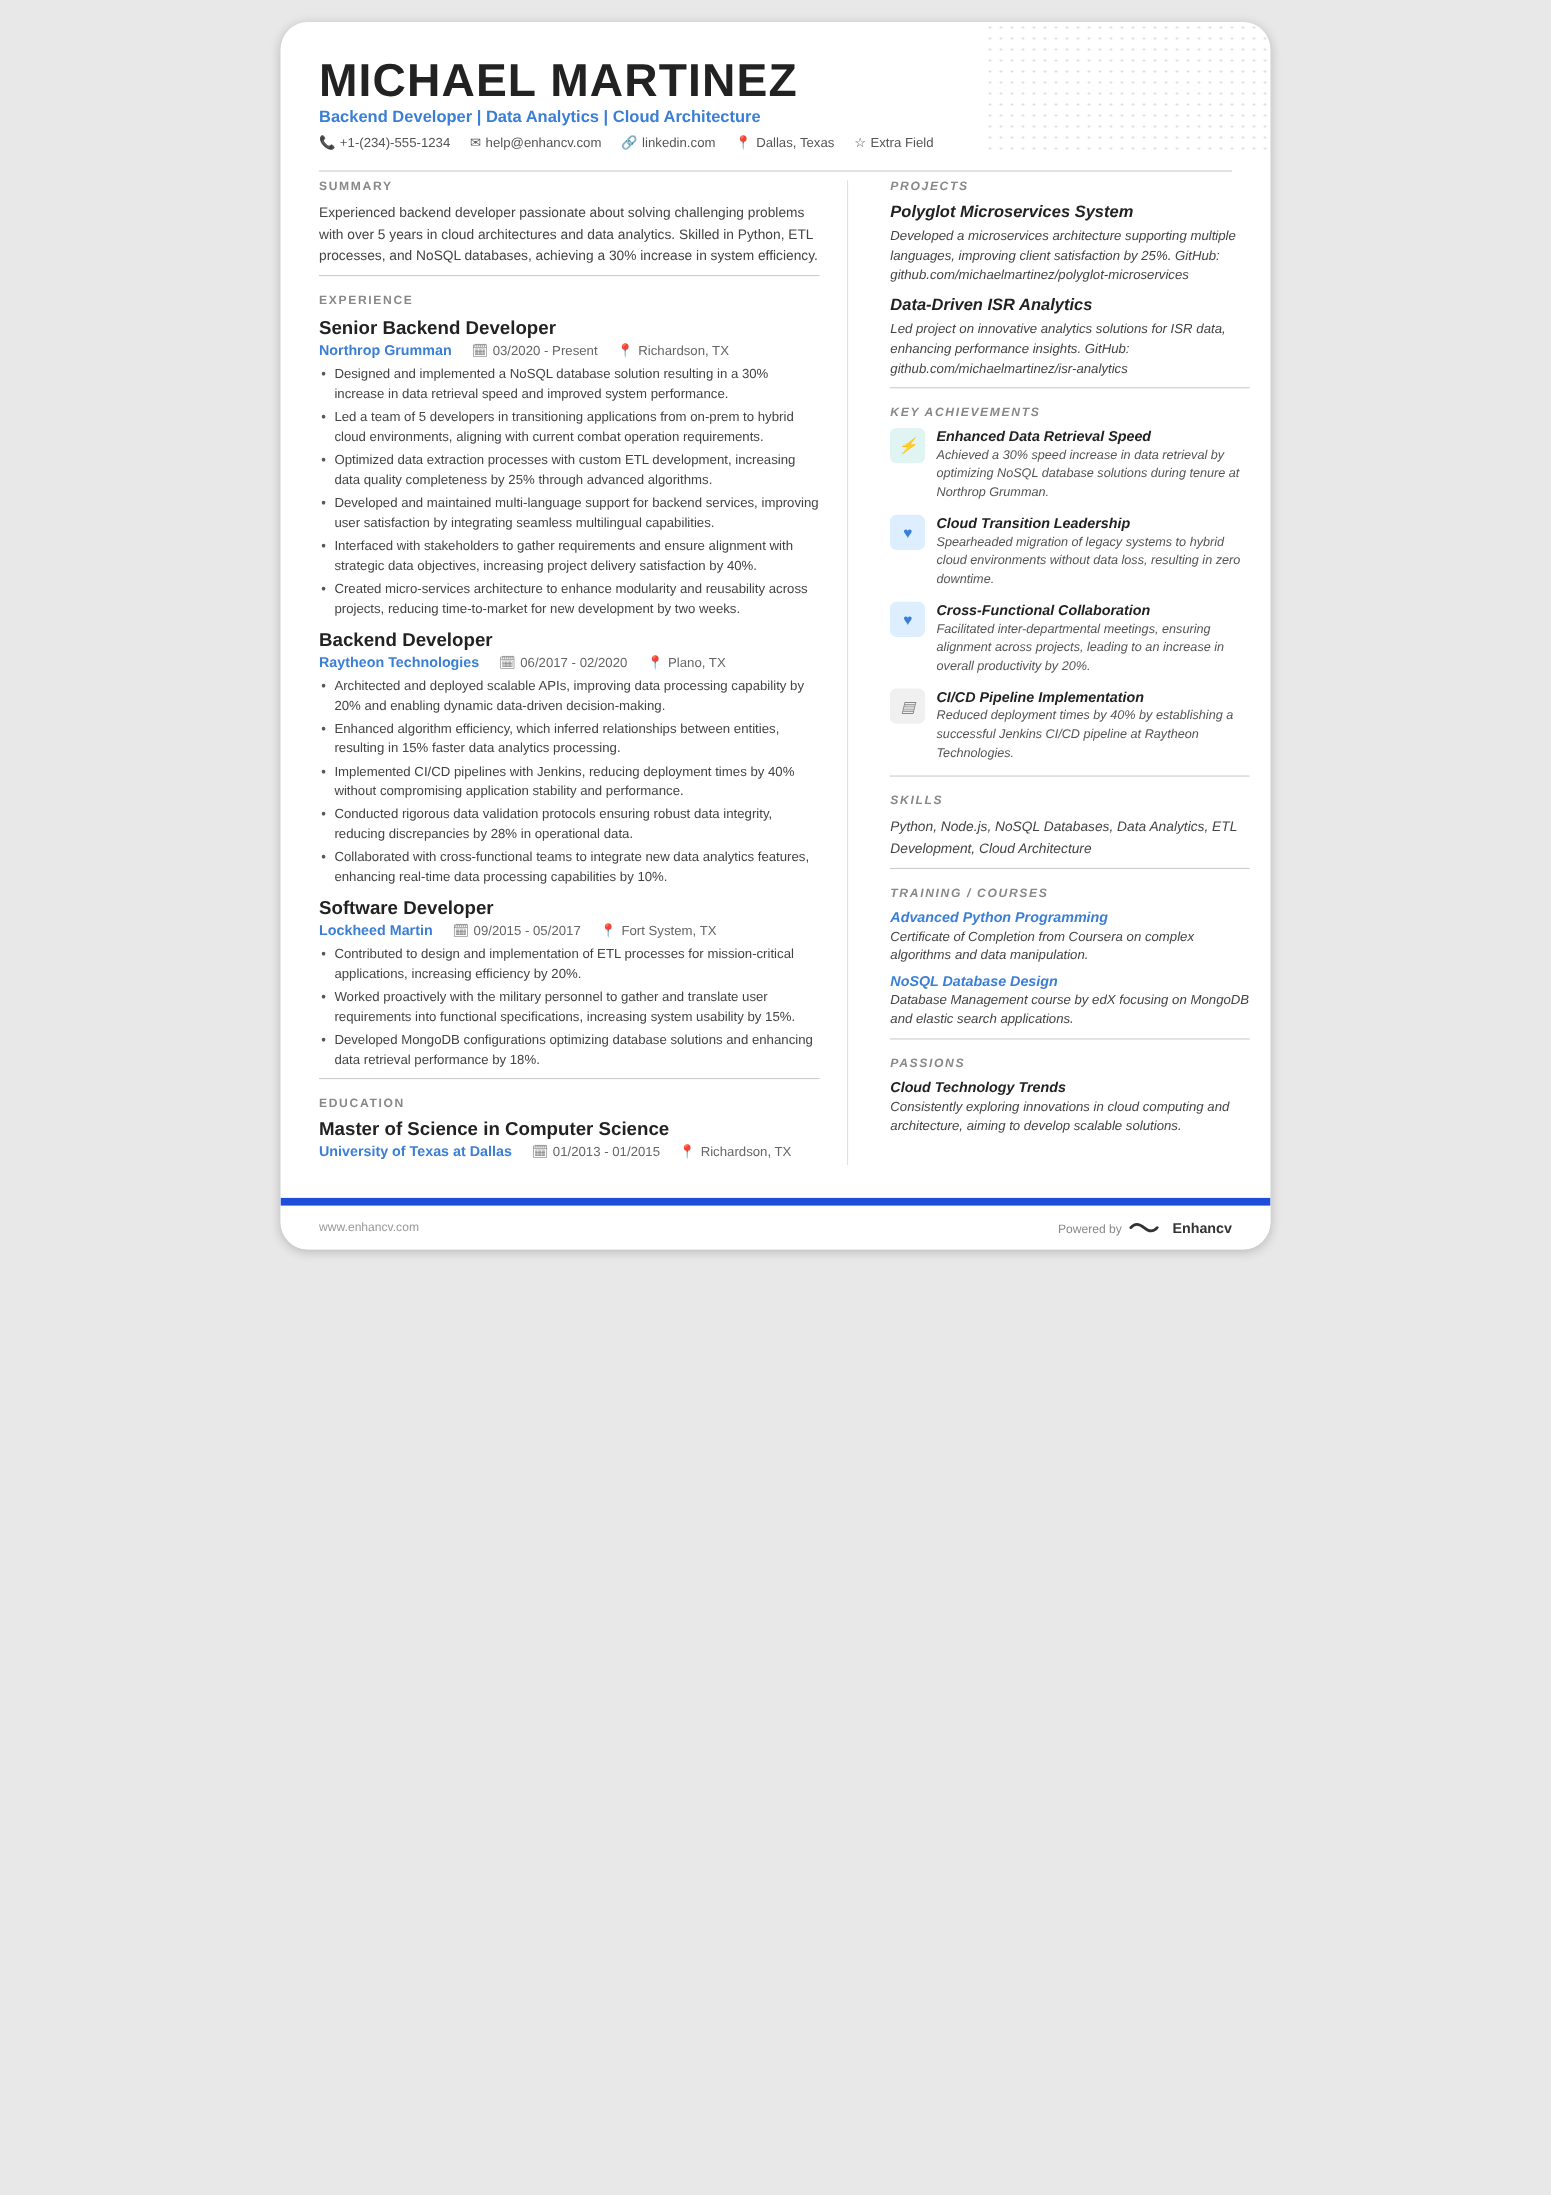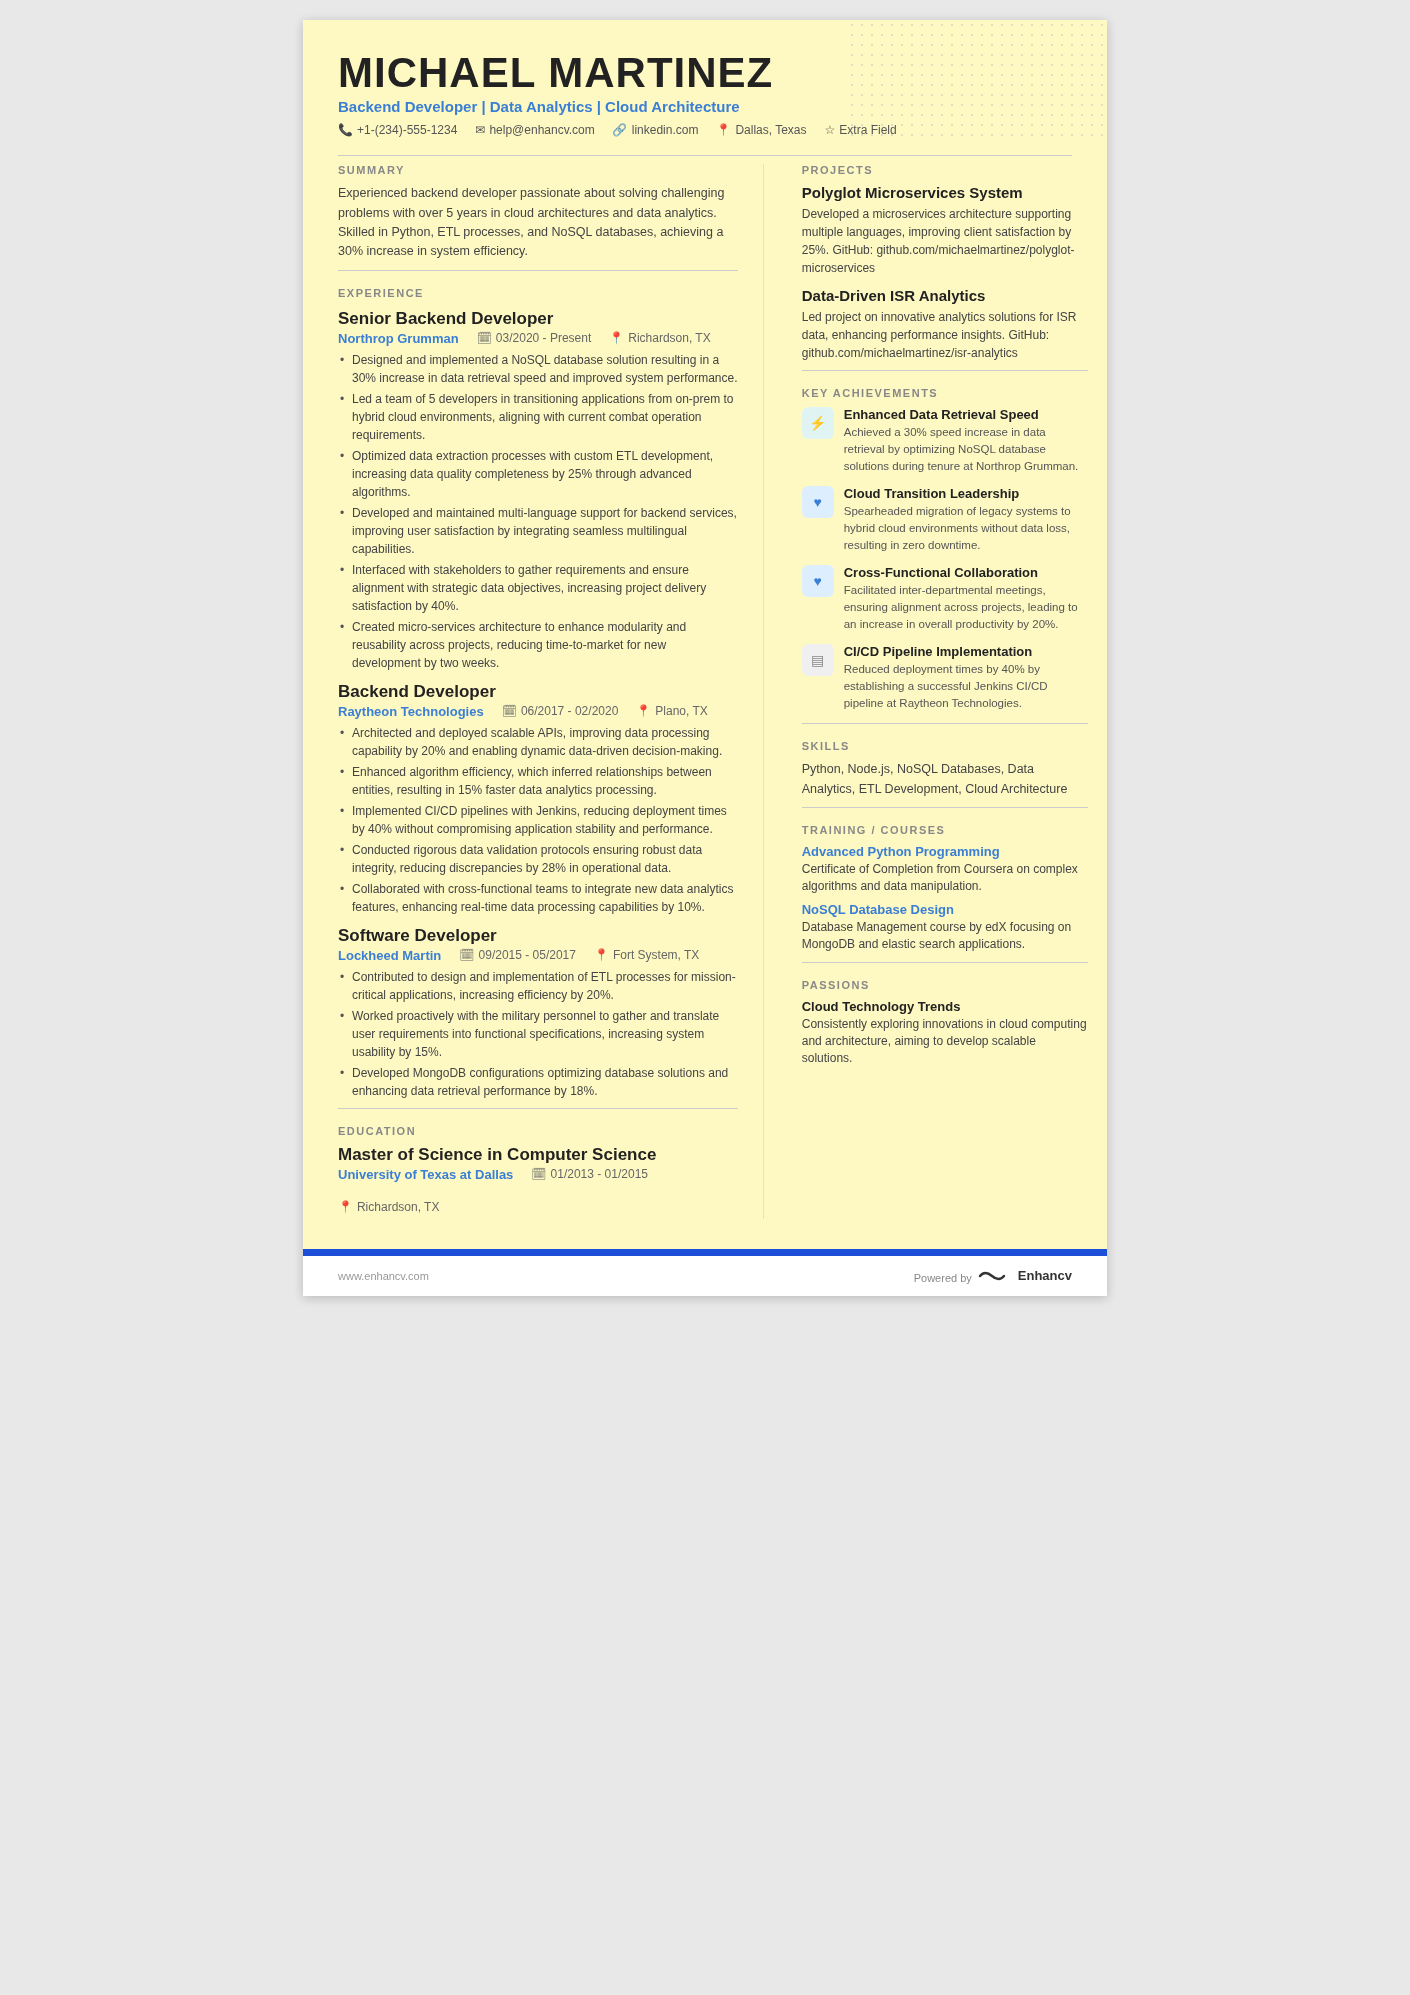--- a/index.html
+++ b/index.html
@@ -6,25 +6,26 @@
     body {
       font-family: Arial, Helvetica, sans-serif;
       font-size: 13px;
       color: #333;
       background: #e8e8e8;
       display: flex;
       justify-content: center;
       padding: 20px;
     }
     .page {
-      width: 804px;
-      background: #fef9c3;
+      width: 900px;
+      background: #ffffff;
       box-shadow: 0 2px 10px rgba(0,0,0,0.2);
       position: relative;
       overflow: hidden;
+      border-radius: 25px;
     }
     
     .dot-pattern {
       position: absolute;
       top: 0;
       right: 0;
       width: 260px;
       height: 120px;
       background-image: radial-gradient(circle, #c0c0c0 1px, transparent 1px);
       background-size: 10px 10px;
@@ -83,20 +84,21 @@
       gap: 16px;
     }
     .col-left {
       flex: 0 0 58%;
       padding-right: 25px;
       border-right: 1px solid #e0e0e0;
     }
     .col-right {
       flex: 0 0 42%;
       padding-left: 22px;
+      font-style: italic;
     }
     
     .section-title {
       font-size: 11px;
       font-weight: 700;
       color: #888;
       letter-spacing: 1.5px;
       text-transform: uppercase;
       margin-bottom: 8px;
       margin-top: 16px;

